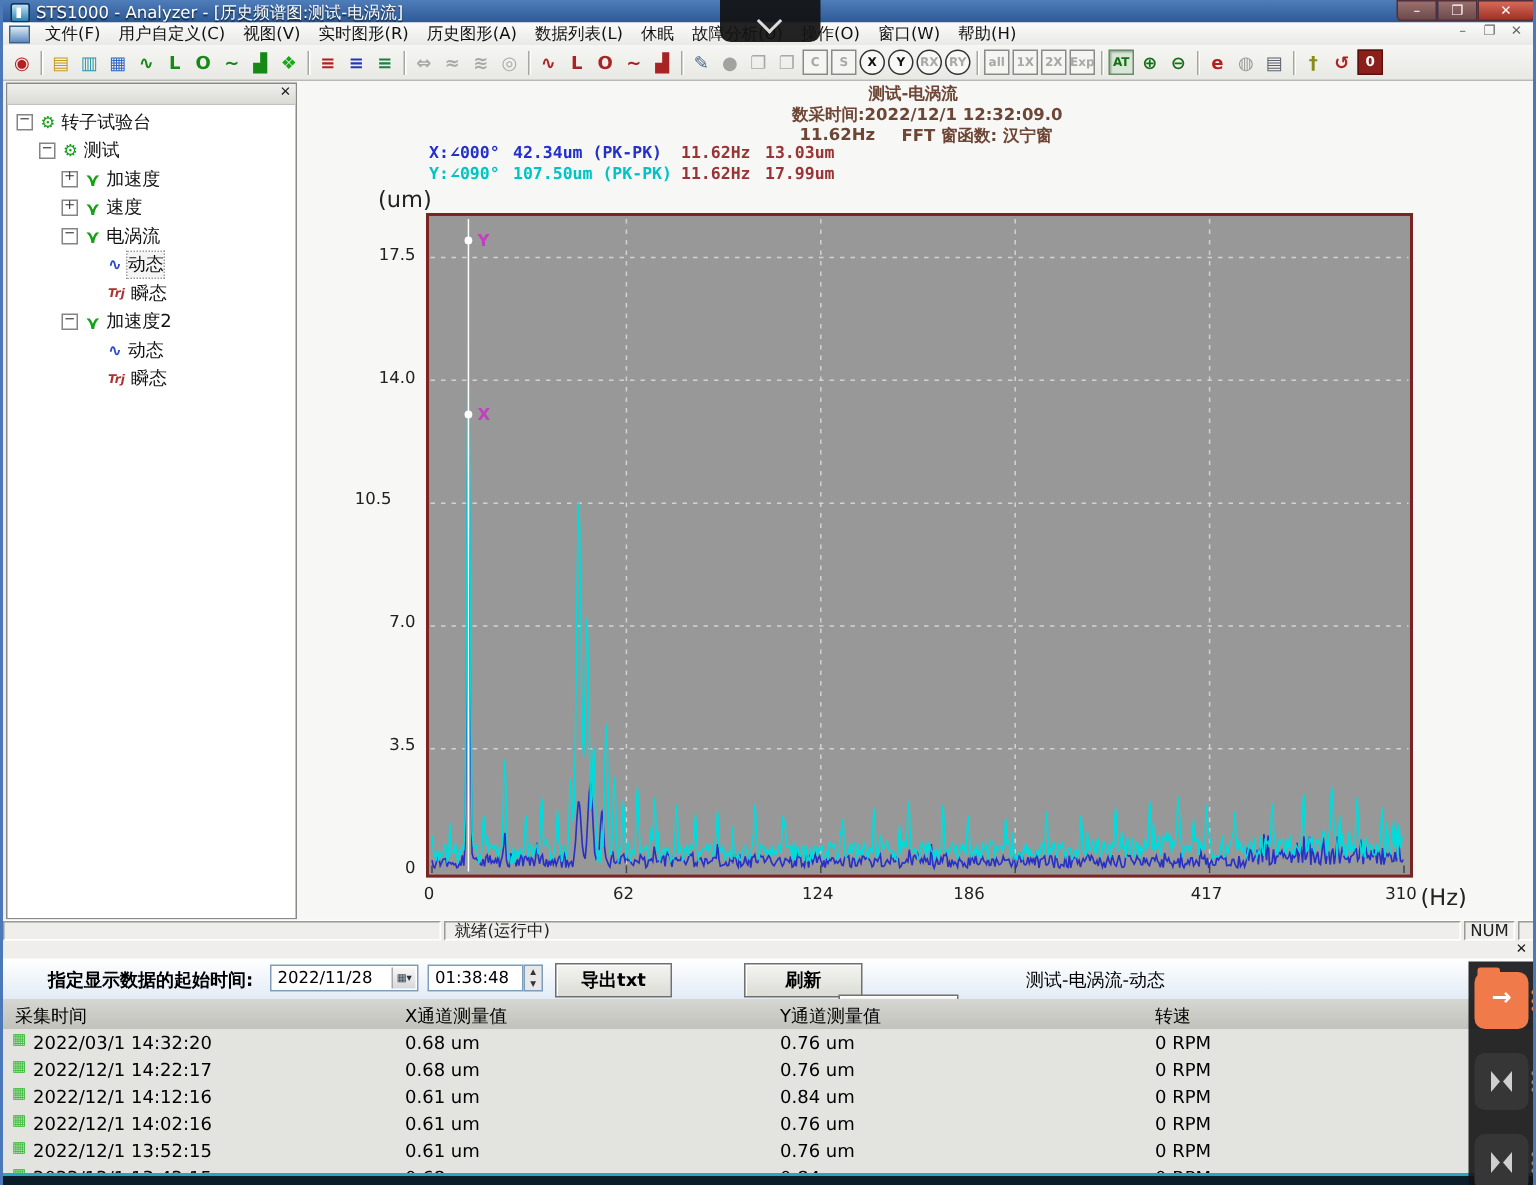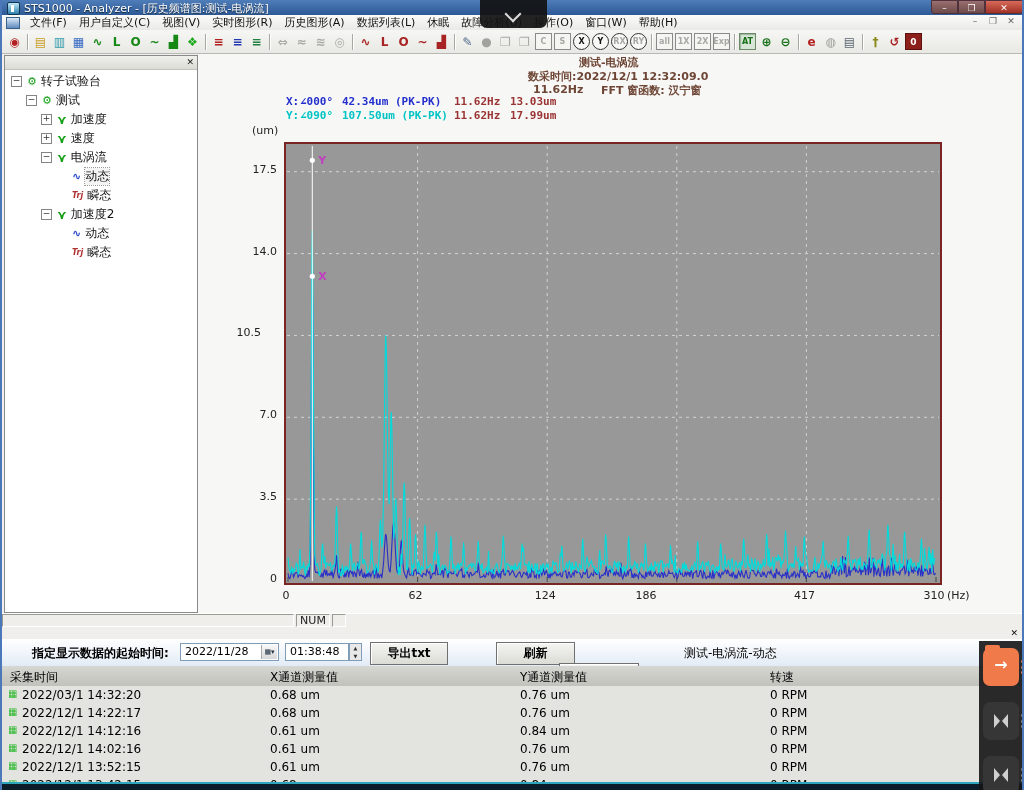--- a/index.html
+++ b/index.html
@@ -44,21 +44,21 @@
   .ticon.dyn{color:#2a48c8;font-size:11px;}
   .ticon.trans{color:#b03030;font-style:italic;font-size:8px;font-weight:bold;}
   .tlabel.sel{background:#f4f4f4;outline:1px dotted #999;}
   
   .chartbg{left:196px;top:54px;width:828px;height:559px;background:#f7f7f6;}
   .hline{position:absolute;font-size:11px;color:#6e4636;white-space:nowrap;font-weight:bold;}
   .ro{position:absolute;font-family:"DejaVu Sans Mono","Liberation Mono",monospace;font-size:11px;font-weight:bold;white-space:nowrap;}
   .plot{left:282px;top:142px;width:658px;height:443px;border:2px solid #7a2424;box-sizing:border-box;background:#989898;}
   .ylab{position:absolute;width:32px;text-align:right;font-size:11px;color:#222;}
   .xlab{position:absolute;width:36px;text-align:center;font-size:11px;color:#222;}
-  .unitlab{position:absolute;font-size:11px;color:#222;}
+  .unitlab{position:absolute;font-size:15px;color:#222;}
   
   .statusbar{left:0;top:613px;width:1024px;height:15px;background:#efeeea;border-top:1px solid #fff;display:flex;font-size:11px;color:#222;}
   .sseg{border:1px solid;border-color:#9a9a94 #fff #fff #9a9a94;height:13px;box-sizing:border-box;}
   .sseg1{width:292px;}
   .sseg2{flex:1;margin-left:2px;padding-left:6px;line-height:12px;}
   .ssegnum{width:34px;margin-left:2px;text-align:center;line-height:12px;}
   .ssegend{width:14px;margin-left:2px;}
   
   .bp-top{left:0;top:628px;width:1024px;height:11px;background:#efeeea;}
   .bp-top .x{position:absolute;right:8px;top:0px;font-size:9px;color:#111;}
@@ -308,20 +308,21 @@
       <div class="xlab" style="left: 266px; top: 589px;">0</div>
       <div class="xlab" style="left: 395.6px; top: 589px;">62</div>
       <div class="xlab" style="left: 525.2px; top: 589px;">124</div>
       <div class="xlab" style="left: 626px; top: 589px;">186</div>
       <div class="xlab" style="left: 784.4px; top: 589px;">417</div>
       <div class="xlab" style="left: 914px; top: 589px;">310</div>
     </div>
 
   <div class="abs statusbar">
     <span class="sseg sseg1"></span>
+    <span class="sseg sseg2">就绪(运行中)</span>
     <span class="sseg ssegnum">NUM</span>
     <span class="sseg ssegend"></span>
   </div>
 
   <div class="abs bp-top">
     <span class="x">✕</span>
   </div>
   <div class="abs controls">
     <span class="clabel" style="left:30px;">指定显示数据的起始时间:</span>
     <span class="field" style="left:178px;width:99px;">

